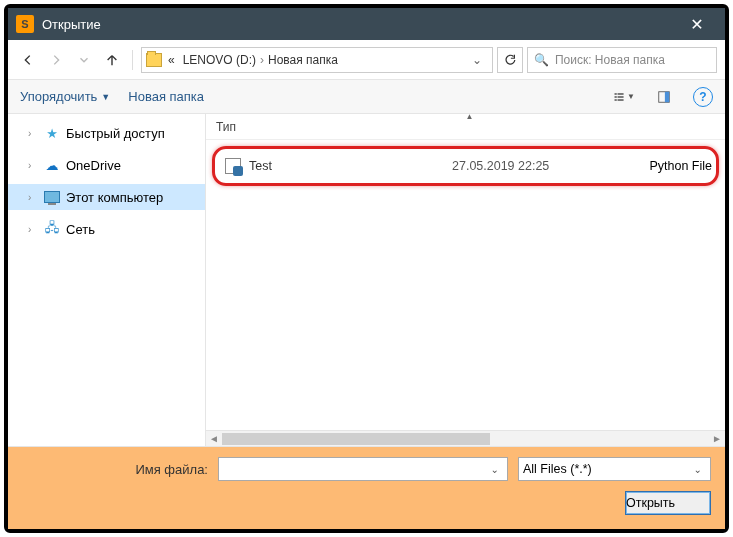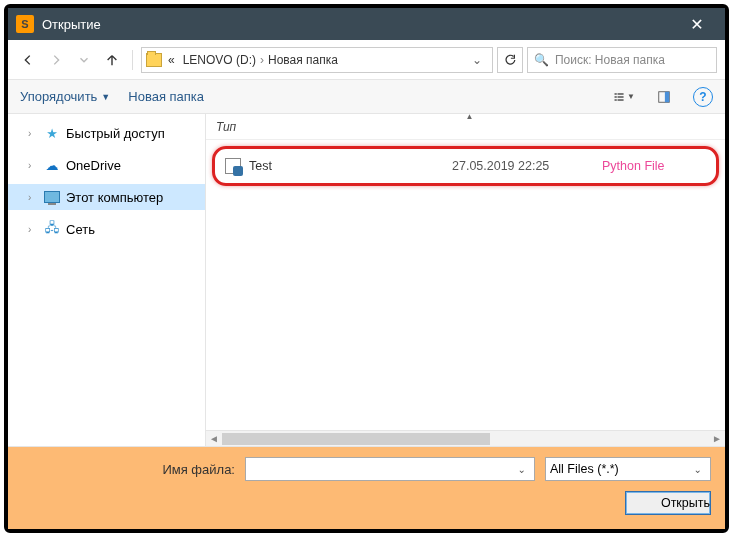--- a/index.html
+++ b/index.html
@@ -34,43 +34,43 @@
   .ico16 { width:16px; height:16px; display:inline-flex; align-items:center; justify-content:center;}
   .star { color:#3ba7d9;}
   .cloud { color:#1272c4;}
   .pc { width:16px; height:12px; border:1px solid #2a7ab0; background:#6fb8e0; position:relative;}
   .pc:after{content:"";position:absolute;bottom:-3px;left:3px;width:8px;height:2px;background:#888;}
   .net { color:#2a8acb;}
   .filearea { flex:1; display:flex; flex-direction:column; position:relative;}
   .headers { display:flex; height:26px; align-items:center; font-size:12px; color:#444; padding-left:10px; border-bottom:1px solid #eee;}
   .col-name { flex:1;}
   .col-date { width:150px;}
-  .col-type { width:110px;font-style:italic;}
+  .col-type { width:110px;}
   .sortup { font-size:8px; color:#666; text-align:center; margin-top:-2px;}
   .row-wrap { margin:6px; border:3px solid #d22; border-radius:14px; padding:4px 4px; box-shadow:0 0 4px rgba(210,30,30,.4);}
   .file-row { display:flex; align-items:center; height:26px; font-size:12.5px; color:#333; padding-left:6px;}
   .file-row .fico { width:16px; height:16px; margin-right:8px; position:relative;}
   .file-row .fico .page{position:absolute;inset:0;background:#fff;border:1px solid #888;}
   .file-row .fico .py{position:absolute;right:-2px;bottom:-2px;width:10px;height:10px;background:#3572A5;border-radius:2px;}
   .file-row .fname{flex:1;}
   .file-row .fdate{width:150px; color:#555;}
-  .file-row .ftype{width:110px; color:#ec4899;}
+  .file-row .ftype{width:110px; color:#000000;text-align:right;}
   .scroll-h { height:16px; border-top:1px solid #e5e5e5; background:#f3f3f3; display:flex; align-items:center;}
   .scroll-h .track{flex:1; height:14px; background:#f3f3f3; position:relative;}
   .scroll-h .thumb{position:absolute; left:0; top:1px; height:12px; width:55%; background:#cfcfcf;}
   .scroll-h .sarrow{width:16px;text-align:center;color:#888;font-size:10px;}
   .footer { border-top:1px solid #e5e5e5; background:#fdba74; padding:10px 14px 14px; }
   .frow { display:flex; align-items:center; gap:10px; margin-bottom:10px; justify-content:flex-end;}
   .flabel { font-size:13px; width:150px; text-align:right; color:#333;}
   .combo { height:24px; border:1px solid #a9a9a9; background:#fff; display:flex; align-items:center; font-size:12.5px; padding:0 4px;}
   .combo .carrow{margin-left:auto; color:#555; font-size:10px; padding:0 4px;}
   .filename-combo{ width:290px;}
-  .filter-combo{ width:166px;}
+  .filter-combo{ width:193px;}
   .btnrow { display:flex; justify-content:flex-end; gap:8px;}
-  .btn { min-width:86px; height:24px; border:1px solid #a0a0a0; background:#efefef; font-size:12.5px; display:flex; align-items:center; justify-content:flex-end; cursor:pointer;}
+  .btn { min-width:86px; height:24px; border:1px solid #a0a0a0; background:#efefef; font-size:12.5px; display:flex; align-items:center; justify-content:flex-start; cursor:pointer;}
   .btn.primary { border:1px solid #2f6fb0; box-shadow:inset 0 0 0 1px #7ab6e8;}
   .navbtn svg, .ticon svg, .refresh svg { width:14px; height:14px;}
 </style>
 </head>
 <body>
 
 <div class="shell">
 
   <div class="titlebar">
     <div class="app-icon">S</div>

